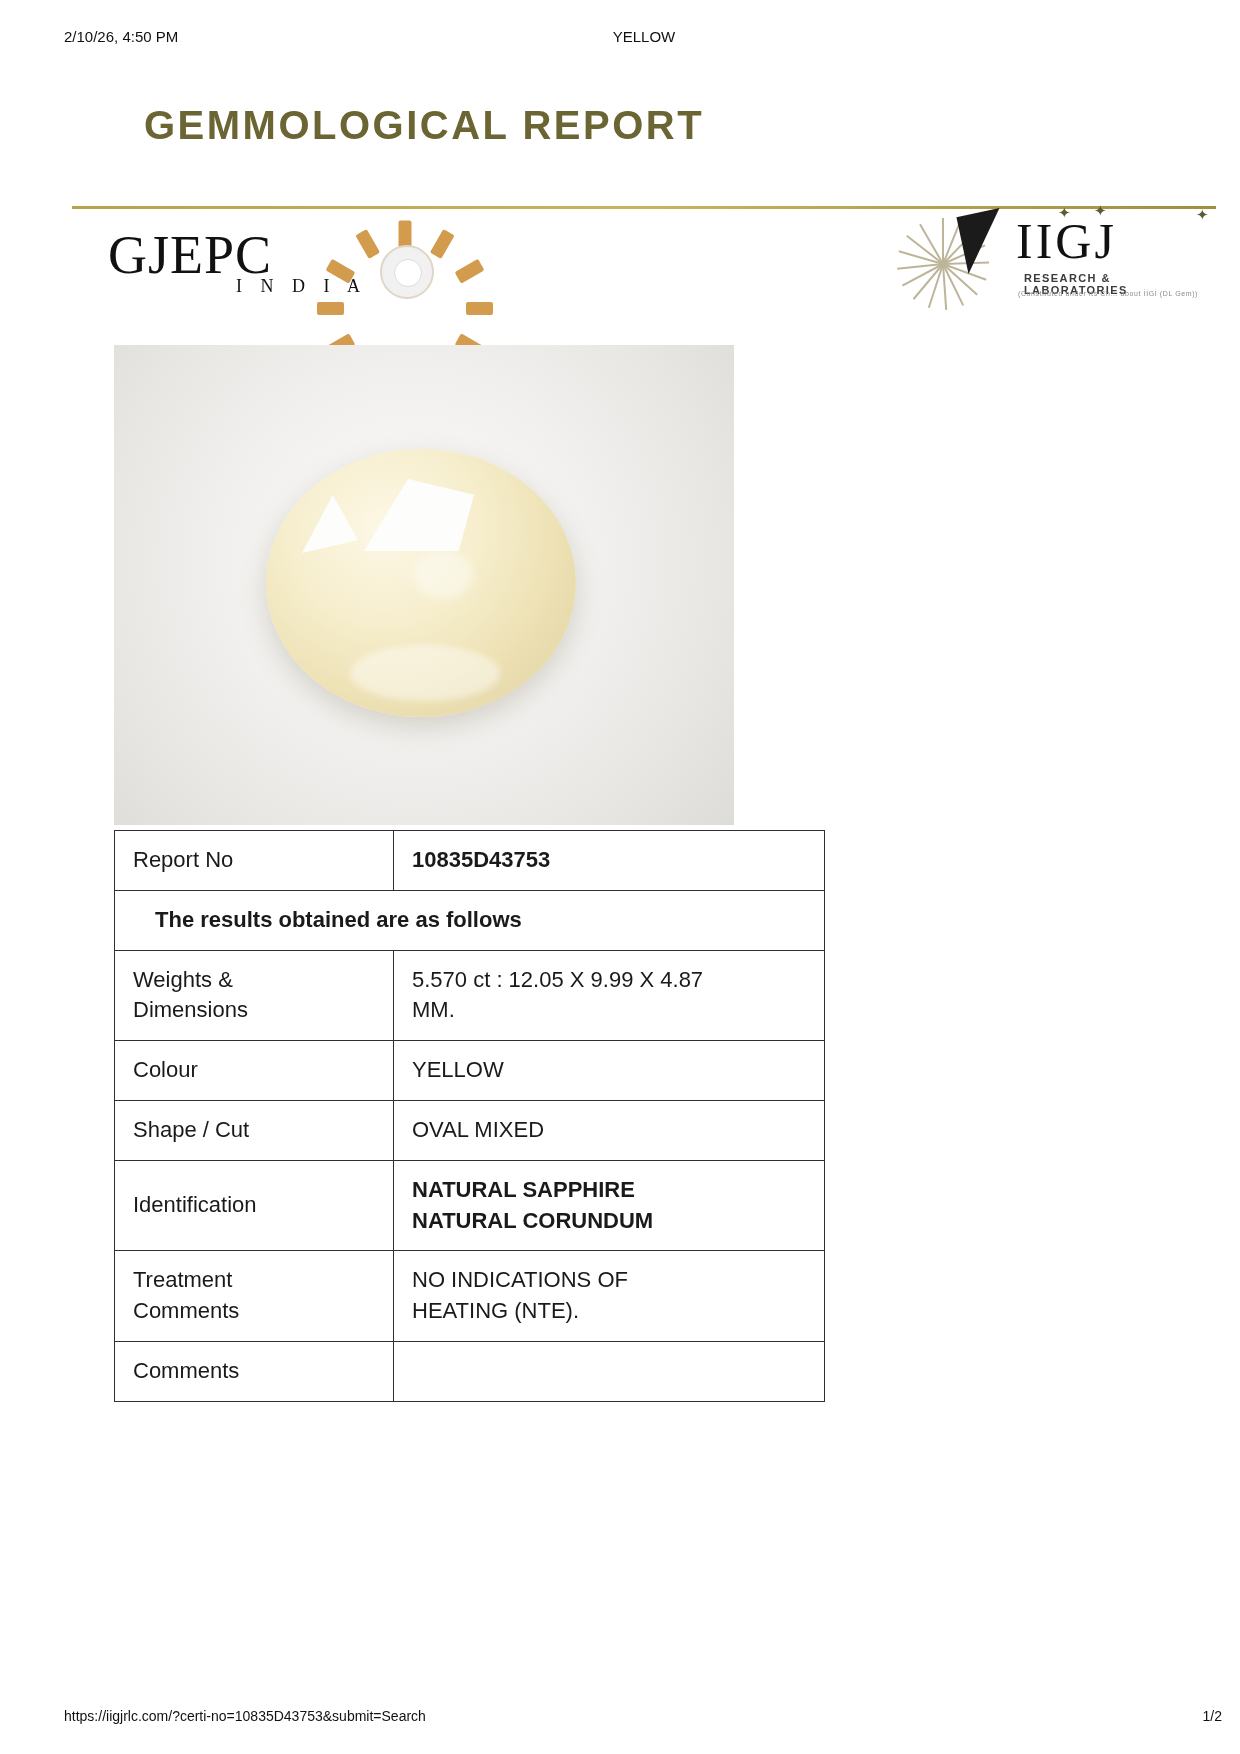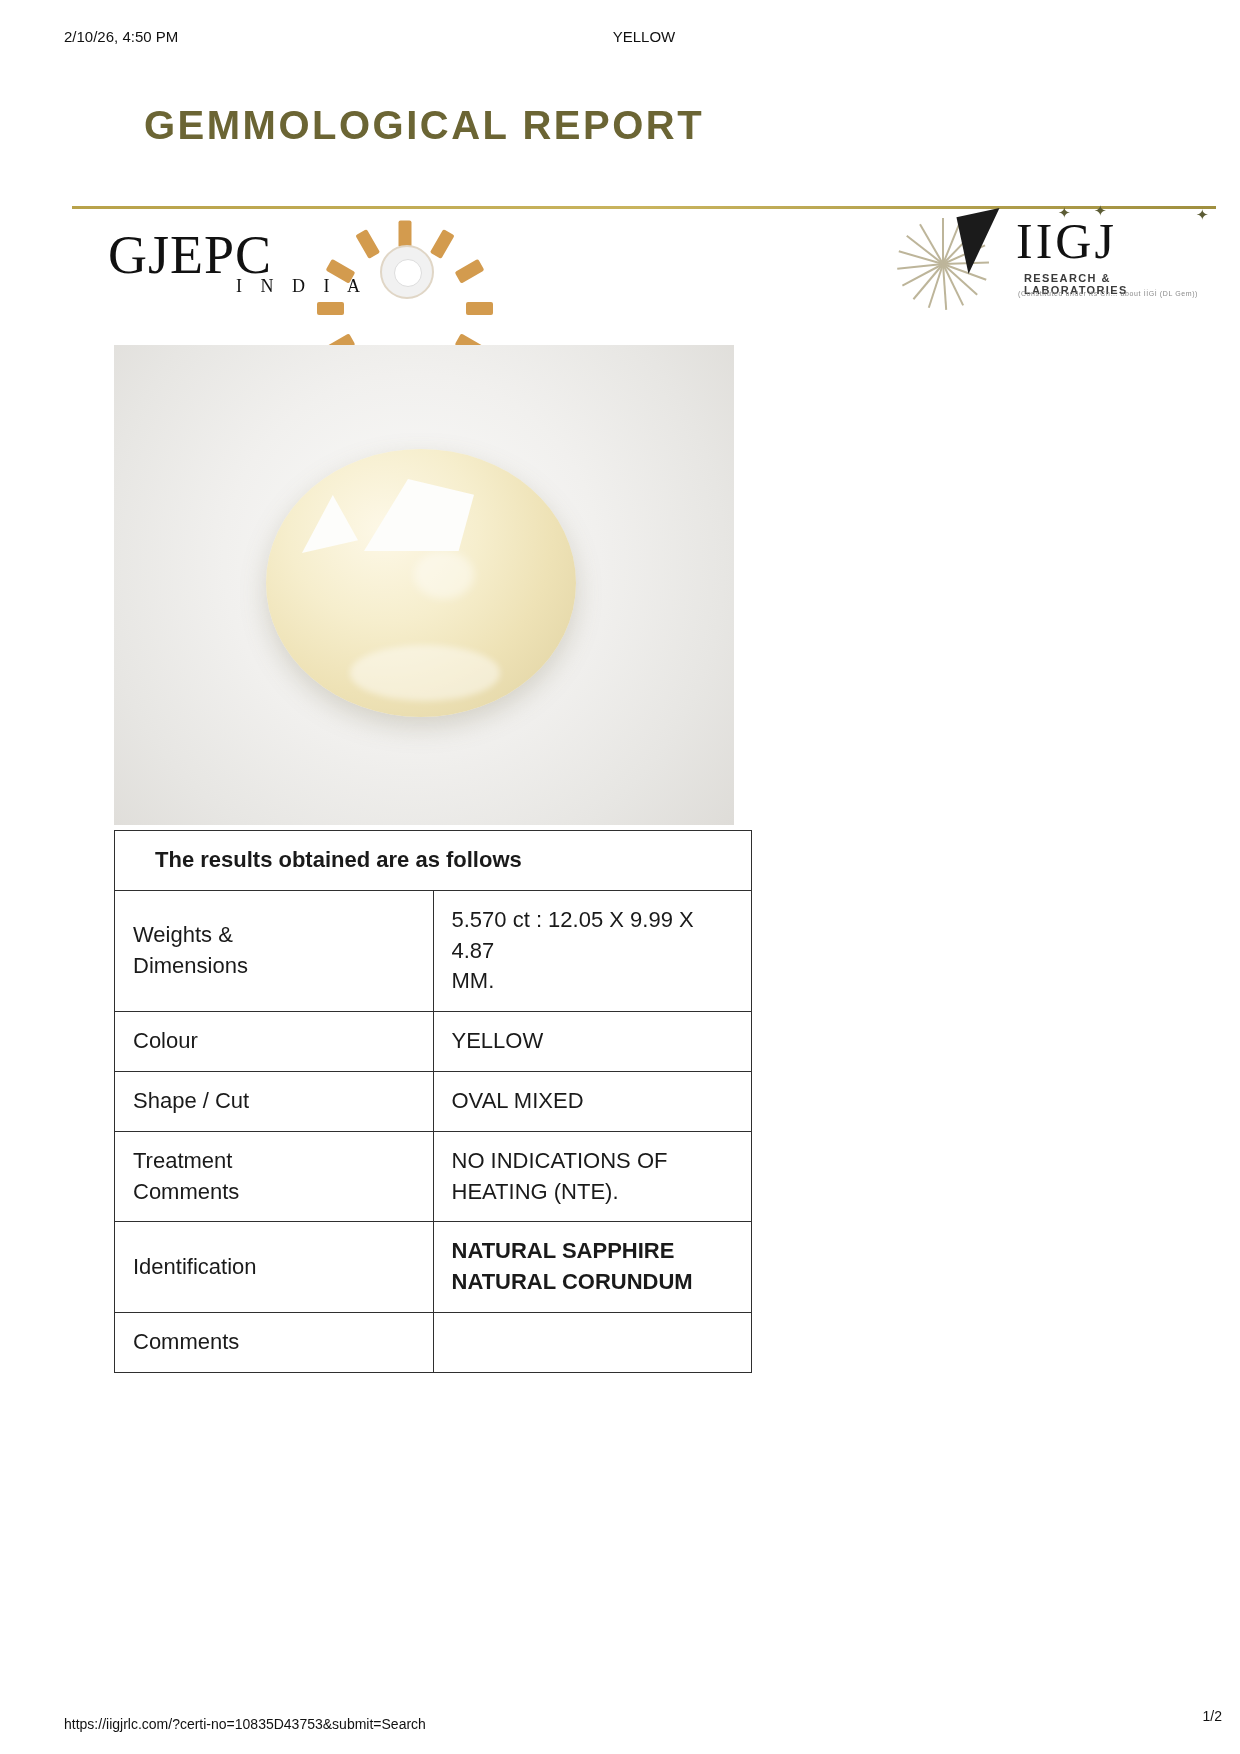--- a/index.html
+++ b/index.html
@@ -49,21 +49,21 @@
     bottom: 26px;
     left: 0;
     width: 1240px;
     height: 20px;
     font-size: 14px;
     color: #111;
   }
   .print-footer .pf-left {
     position: absolute;
     left: 40px;
-    top: 8px;
+    top: 0;
   }
   .print-footer .pf-right {
     position: absolute;
     right: 42px;
     top: 0;
   }
 
   
   .report-title {
     position: absolute;
@@ -406,20 +406,24 @@
     <div class="gem-stone"></div>
     <div class="gem-facet gem-f1"></div>
     <div class="gem-facet gem-f2"></div>
     <div class="gem-facet gem-f4"></div>
     <div class="gem-facet gem-f3"></div>
   </div>
 
   <table class="report-table">
     <tbody>
       <tr>
+        <td class="label">Report No</td>
+        <td class="value bold">10835D43753</td>
+      </tr>
+      <tr>
         <td class="section" colspan="2">The results obtained are as follows</td>
       </tr>
       <tr>
         <td class="label">
           <span class="cell-line">Weights &amp;</span>
           <span class="cell-line">Dimensions</span>
         </td>
         <td class="value">
           <span class="cell-line">5.570 ct : 12.05 X 9.99 X 4.87</span>
           <span class="cell-line">MM.</span>
@@ -427,37 +431,37 @@
       </tr>
       <tr>
         <td class="label">Colour</td>
         <td class="value">YELLOW</td>
       </tr>
       <tr>
         <td class="label">Shape / Cut</td>
         <td class="value">OVAL MIXED</td>
       </tr>
       <tr>
+        <td class="label">Identification</td>
+        <td class="value bold">
+          <span class="cell-line">NATURAL SAPPHIRE</span>
+          <span class="cell-line">NATURAL CORUNDUM</span>
+        </td>
+      </tr>
+      <tr>
         <td class="label">
           <span class="cell-line">Treatment</span>
           <span class="cell-line">Comments</span>
         </td>
         <td class="value">
           <span class="cell-line">NO INDICATIONS OF</span>
           <span class="cell-line">HEATING (NTE).</span>
         </td>
       </tr>
       <tr>
-        <td class="label">Identification</td>
-        <td class="value bold">
-          <span class="cell-line">NATURAL SAPPHIRE</span>
-          <span class="cell-line">NATURAL CORUNDUM</span>
-        </td>
-      </tr>
-      <tr>
         <td class="label">Comments</td>
         <td class="value"></td>
       </tr>
     </tbody>
   </table>
 
   <div class="print-footer">
     <span class="pf-left">https://iigjrlc.com/?certi-no=10835D43753&amp;submit=Search</span>
     <span class="pf-right">1/2</span>
   </div>

